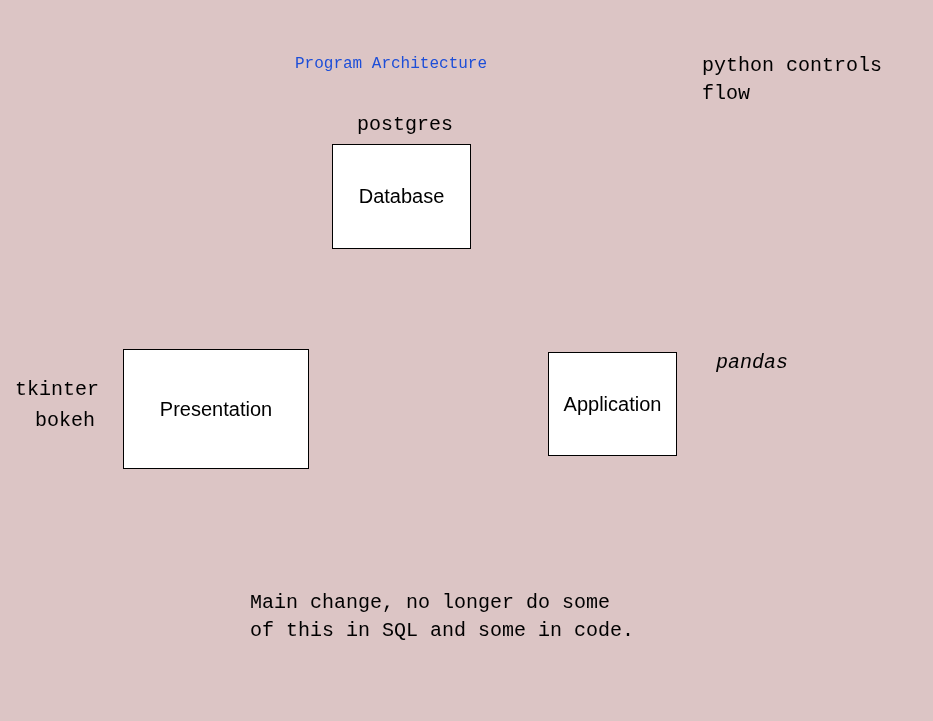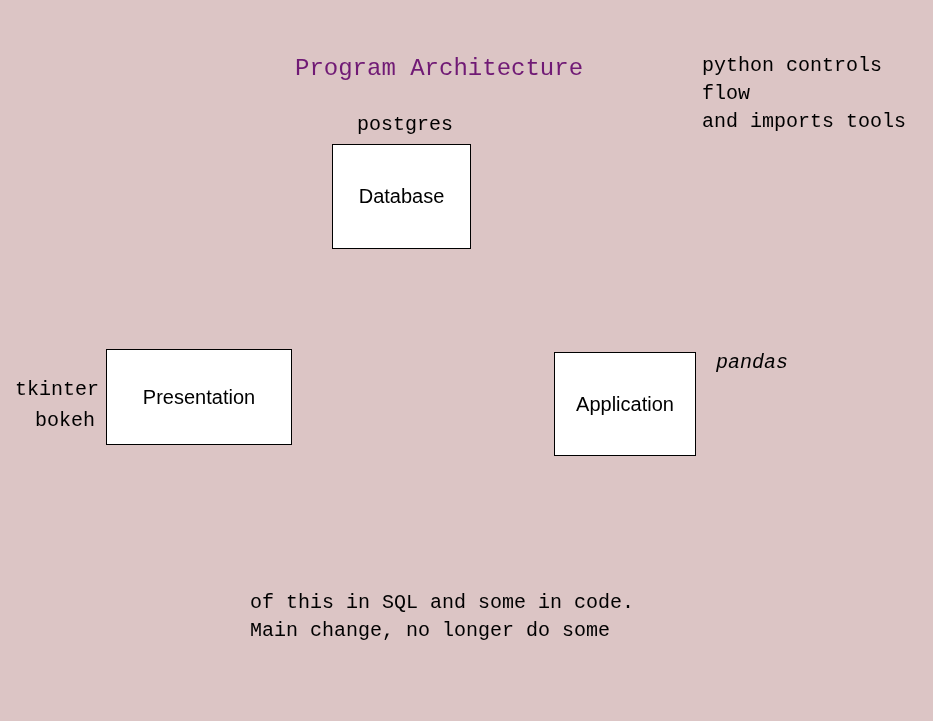--- a/index.html
+++ b/index.html
@@ -10,22 +10,22 @@
     body {
       width: 933px;
       height: 721px;
       background-color: #dcc5c5;
       position: relative;
       font-family: "Courier New", Courier, monospace;
       overflow: hidden;
     }
     .title {
       position: absolute;
-      font-size: 24px;
-      color: #701a75;
+      font-size: 16px;
+      color: #1d4ed8;
     }
     .box {
       position: absolute;
       background-color: #fff;
       border: 1px solid #000;
       display: flex;
       align-items: center;
       justify-content: center;
       font-family: Arial, Helvetica, sans-serif;
       font-size: 20px;
@@ -69,50 +69,48 @@
       left: 15px;
       top: 354px;
       margin-top: 24px;
     }
     #bokeh-label {
       left: 15px;
       top: 409px;
       margin-left: 20px;
     }
     #presentation-box {
-      left: 106px;
+      left: 123px;
       top: 349px;
       width: 186px;
-      height: 96px;
+      height: 120px;
     }
     #application-box {
       left: 548px;
       top: 352px;
-      width: 142px;
+      width: 129px;
       height: 104px;
-      margin-left: 6px;
     }
     #pandas-label {
       left: 716px;
       top: 351px;
       font-style: italic;
     }
     #main-note {
       left: 250px;
       top: 589px;
     }
   </style>
 </head>
 <body>
 
 <div id="title-text" class="title">Program Architecture</div>
 
 <div id="python-note" class="note">
   <div>python controls flow</div>
-  <div>and imports tools</div>
 </div>
 
 <div id="postgres-label" class="label">postgres</div>
 
 <div id="database-box" class="box">
   <span>Database</span>
 </div>
 
 <div id="tkinter-label" class="label">tkinter</div>
 <div id="bokeh-label" class="label">bokeh</div>
@@ -121,15 +119,15 @@
   <span>Presentation</span>
 </div>
 
 <div id="application-box" class="box">
   <span>Application</span>
 </div>
 
 <div id="pandas-label" class="label">pandas</div>
 
 <div id="main-note" class="note">
+  <div>Main change, no longer do some</div>
   <div>of this in SQL and some in code.</div>
-  <div>Main change, no longer do some</div>
 </div>
 
 </body></html>

